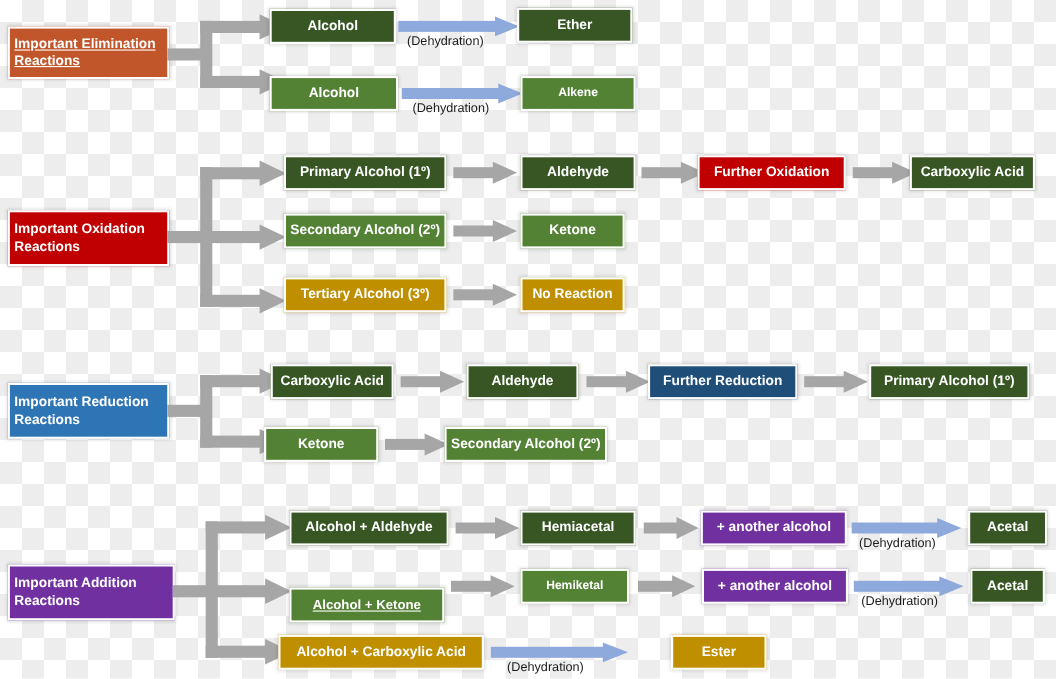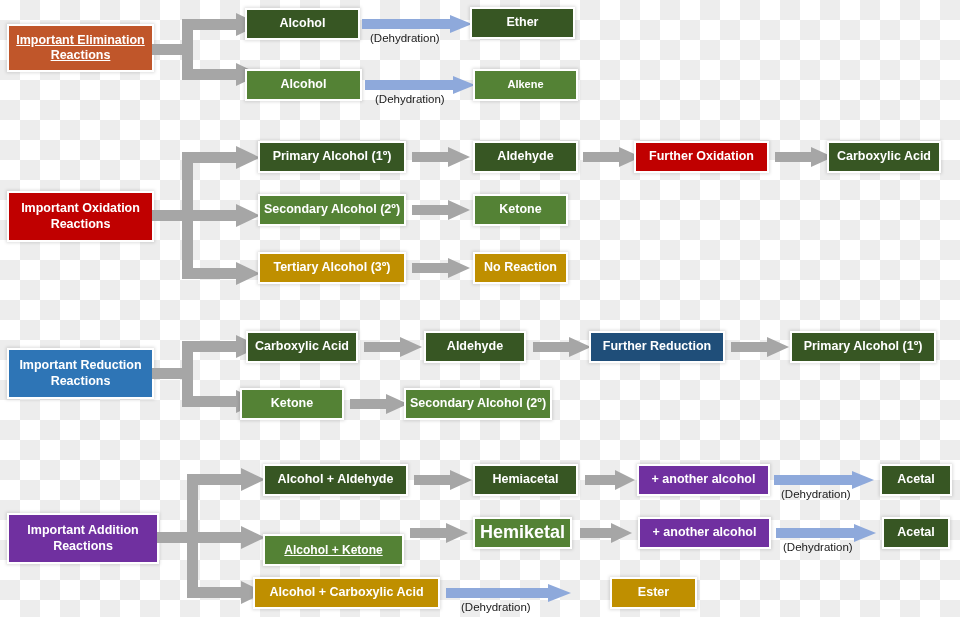--- a/index.html
+++ b/index.html
@@ -19,21 +19,21 @@
     background-size: 40px 40px;
     background-position: 0 0, 20px 20px;
   }
 
   
   .box {
     position: absolute;
     display: flex;
     align-items: center;
     justify-content: center;
-    text-align: center;
+    text-align: left;
     color: #ffffff;
     font-weight: bold;
     line-height: 1.22;
     border: 2px solid #ffffff;
     box-shadow: 0 0 3px 1px rgba(0,0,0,0.13);
     padding: 1px 4px;
     white-space: nowrap;
   }
   .box.wrap { white-space: normal; }
 
@@ -308,21 +308,21 @@
 
   <div class="arrow" style="left:410px; top:522px; width:58px; height:22px;">
     <svg viewBox="0 0 58 22" preserveAspectRatio="none">
       <g fill="#a6a6a6">
         <rect x="0" y="6" width="38" height="10"></rect>
         <polygon points="36,1 58,11 36,21"></polygon>
       </g>
     </svg>
   </div>
 
-  <div class="box c-green" style="left:473px; top:517px; width:99px; height:32px; font-size:18px;">Hemiketal</div>
+  <div class="box c-green" style="left:473px; top:517px; width:99px; height:32px; font-size:11px;">Hemiketal</div>
 
   <div class="arrow" style="left:580px; top:522px; width:52px; height:22px;">
     <svg viewBox="0 0 52 22" preserveAspectRatio="none">
       <g fill="#a6a6a6">
         <rect x="0" y="6" width="33" height="10"></rect>
         <polygon points="31,1 52,11 31,21"></polygon>
       </g>
     </svg>
   </div>
 

